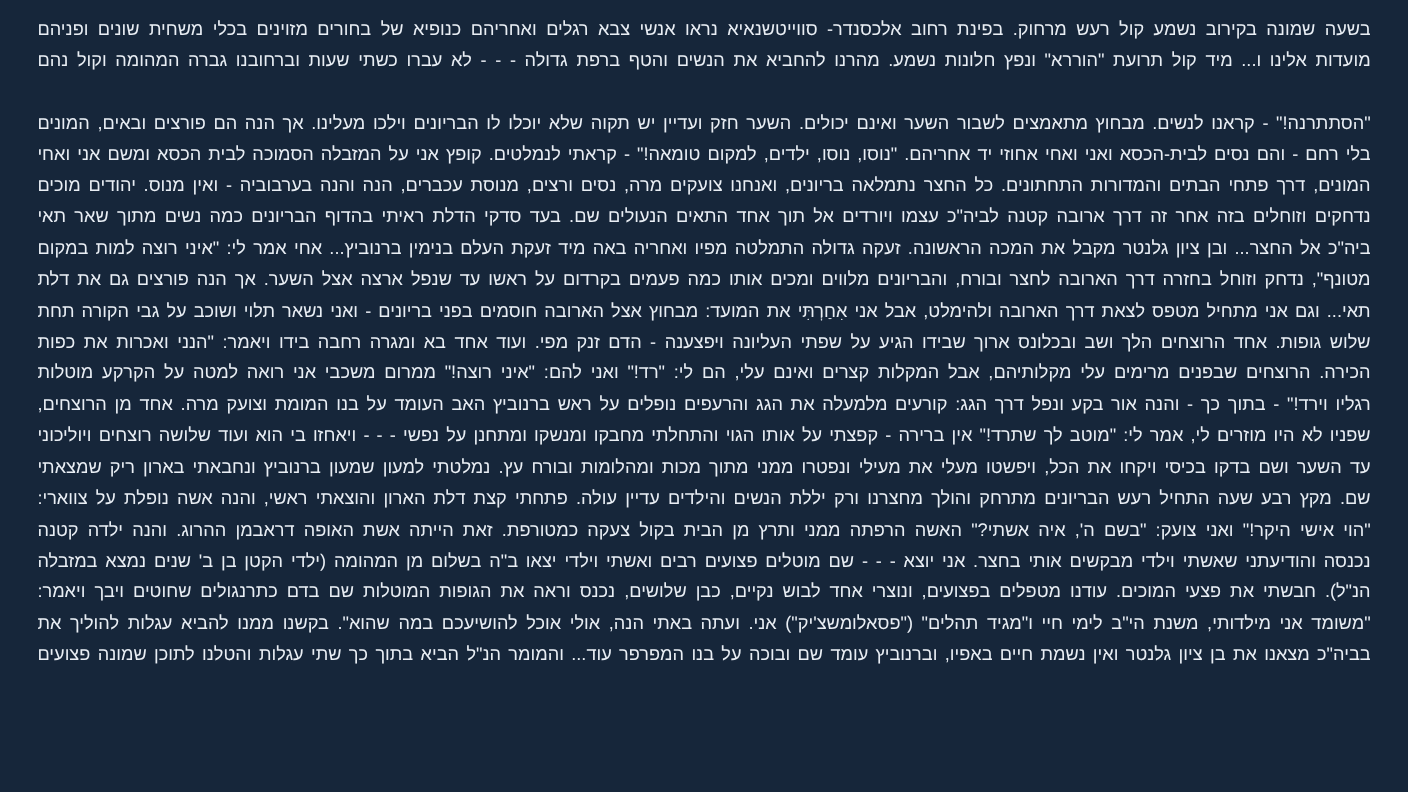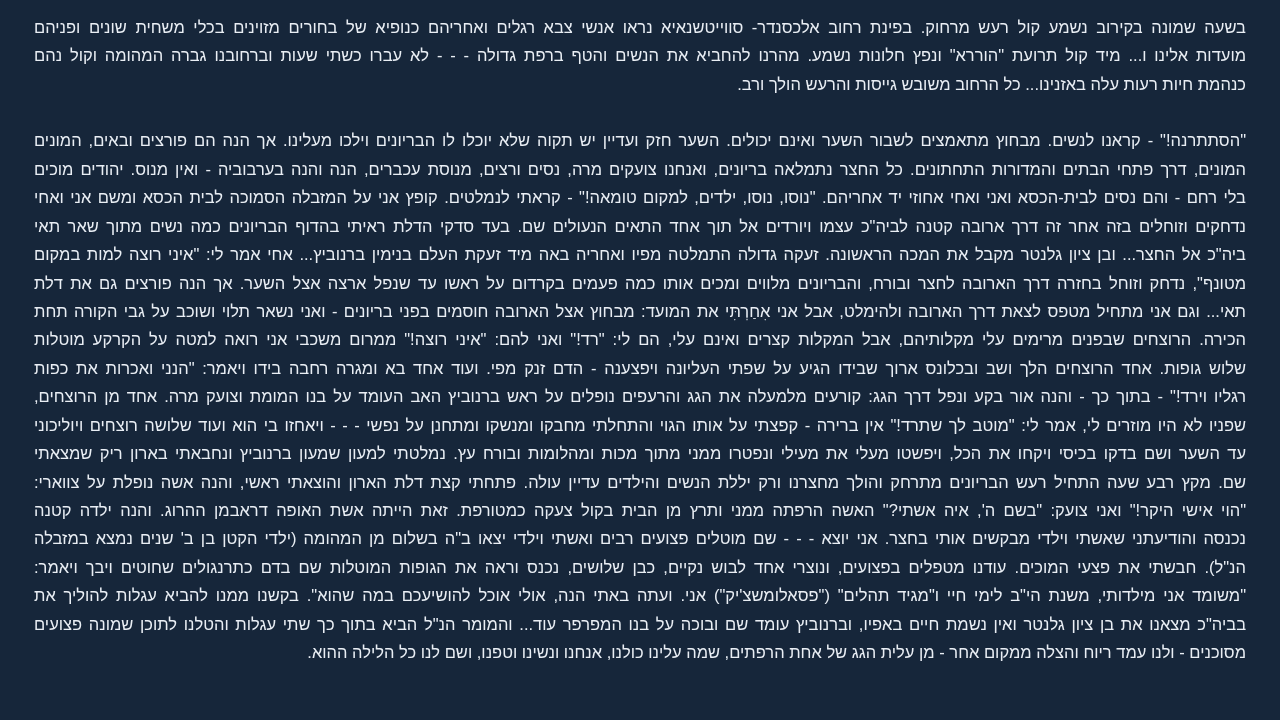--- a/index.html
+++ b/index.html
@@ -42,36 +42,34 @@
     text-align-last: right;
   }
 </style>
 </head>
 <body style="background: rgb(22, 38, 58);">
 
 <div class="page" style="color: rgb(233, 238, 244);">
     <div class="paragraph">
       <div class="line">בשעה שמונה בקירוב נשמע קול רעש מרחוק. בפינת רחוב אלכסנדר- סווייטשנאיא נראו אנשי צבא רגלים ואחריהם כנופיא של בחורים מזוינים בכלי משחית שונים ופניהם</div>
       <div class="line">מועדות אלינו ו... מיד קול תרועת "הוררא" ונפץ חלונות נשמע. מהרנו להחביא את הנשים והטף ברפת גדולה - - - לא עברו כשתי שעות וברחובנו גברה המהומה וקול נהם</div>
-      <div class="line para-last">כנהמת חיות רעות עלה באזנינו... כל הרחוב משובש גייסות והרעש הולך ורב.</div>
     </div>
     <div class="paragraph">
       <div class="line">"הסתתרנה!" - קראנו לנשים. מבחוץ מתאמצים לשבור השער ואינם יכולים. השער חזק ועדיין יש תקוה שלא יוכלו לו הבריונים וילכו מעלינו. אך הנה הם פורצים ובאים, המונים</div>
+      <div class="line">בלי רחם - והם נסים לבית-הכסא ואני ואחי אחוזי יד אחריהם. "נוסו, נוסו, ילדים, למקום טומאה!" - קראתי לנמלטים. קופץ אני על המזבלה הסמוכה לבית הכסא ומשם אני ואחי</div>
       <div class="line">המונים, דרך פתחי הבתים והמדורות התחתונים. כל החצר נתמלאה בריונים, ואנחנו צועקים מרה, נסים ורצים, מנוסת עכברים, הנה והנה בערבוביה - ואין מנוס. יהודים מוכים</div>
-      <div class="line">בלי רחם - והם נסים לבית-הכסא ואני ואחי אחוזי יד אחריהם. "נוסו, נוסו, ילדים, למקום טומאה!" - קראתי לנמלטים. קופץ אני על המזבלה הסמוכה לבית הכסא ומשם אני ואחי</div>
       <div class="line">נדחקים וזוחלים בזה אחר זה דרך ארובה קטנה לביה"כ עצמו ויורדים אל תוך אחד התאים הנעולים שם. בעד סדקי הדלת ראיתי בהדוף הבריונים כמה נשים מתוך שאר תאי</div>
       <div class="line">ביה"כ אל החצר... ובן ציון גלנטר מקבל את המכה הראשונה. זעקה גדולה התמלטה מפיו ואחריה באה מיד זעקת העלם בנימין ברנוביץ... אחי אמר לי: "איני רוצה למות במקום</div>
       <div class="line">מטונף", נדחק וזוחל בחזרה דרך הארובה לחצר ובורח, והבריונים מלווים ומכים אותו כמה פעמים בקרדום על ראשו עד שנפל ארצה אצל השער. אך הנה פורצים גם את דלת</div>
       <div class="line">תאי... וגם אני מתחיל מטפס לצאת דרך הארובה ולהימלט, אבל אני אִחַרְתִּי את המועד: מבחוץ אצל הארובה חוסמים בפני בריונים - ואני נשאר תלוי ושוכב על גבי הקורה תחת</div>
+      <div class="line">שלוש גופות. אחד הרוצחים הלך ושב ובכלונס ארוך שבידו הגיע על שפתי העליונה ויפצענה - הדם זנק מפי. ועוד אחד בא ומגרה רחבה בידו ויאמר: "הנני ואכרות את כפות</div>
       <div class="line">הכירה. הרוצחים שבפנים מרימים עלי מקלותיהם, אבל המקלות קצרים ואינם עלי, הם לי: "רד!" ואני להם: "איני רוצה!" ממרום משכבי אני רואה למטה על הקרקע מוטלות</div>
-      <div class="line">שלוש גופות. אחד הרוצחים הלך ושב ובכלונס ארוך שבידו הגיע על שפתי העליונה ויפצענה - הדם זנק מפי. ועוד אחד בא ומגרה רחבה בידו ויאמר: "הנני ואכרות את כפות</div>
       <div class="line">רגליו וירד!" - בתוך כך - והנה אור בקע ונפל דרך הגג: קורעים מלמעלה את הגג והרעפים נופלים על ראש ברנוביץ האב העומד על בנו המומת וצועק מרה. אחד מן הרוצחים,</div>
       <div class="line">שפניו לא היו מוזרים לי, אמר לי: "מוטב לך שתרד!" אין ברירה - קפצתי על אותו הגוי והתחלתי מחבקו ומנשקו ומתחנן על נפשי - - - ויאחזו בי הוא ועוד שלושה רוצחים ויוליכוני</div>
       <div class="line">עד השער ושם בדקו בכיסי ויקחו את הכל, ויפשטו מעלי את מעילי ונפטרו ממני מתוך מכות ומהלומות ובורח עץ. נמלטתי למעון שמעון ברנוביץ ונחבאתי בארון ריק שמצאתי</div>
       <div class="line">שם. מקץ רבע שעה התחיל רעש הבריונים מתרחק והולך מחצרנו ורק יללת הנשים והילדים עדיין עולה. פתחתי קצת דלת הארון והוצאתי ראשי, והנה אשה נופלת על צווארי:</div>
       <div class="line">"הוי אישי היקר!" ואני צועק: "בשם ה', איה אשתי?" האשה הרפתה ממני ותרץ מן הבית בקול צעקה כמטורפת. זאת הייתה אשת האופה דראבמן ההרוג. והנה ילדה קטנה</div>
       <div class="line">נכנסה והודיעתני שאשתי וילדי מבקשים אותי בחצר. אני יוצא - - - שם מוטלים פצועים רבים ואשתי וילדי יצאו ב"ה בשלום מן המהומה (ילדי הקטן בן ב' שנים נמצא במזבלה</div>
       <div class="line">הנ"ל). חבשתי את פצעי המוכים. עודנו מטפלים בפצועים, ונוצרי אחד לבוש נקיים, כבן שלושים, נכנס וראה את הגופות המוטלות שם בדם כתרנגולים שחוטים ויבך ויאמר:</div>
       <div class="line">"משומד אני מילדותי, משנת הי"ב לימי חיי ו"מגיד תהלים" ("פסאלומשצ'יק") אני. ועתה באתי הנה, אולי אוכל להושיעכם במה שהוא". בקשנו ממנו להביא עגלות להוליך את</div>
       <div class="line">בביה"כ מצאנו את בן ציון גלנטר ואין נשמת חיים באפיו, וברנוביץ עומד שם ובוכה על בנו המפרפר עוד... והמומר הנ"ל הביא בתוך כך שתי עגלות והטלנו לתוכן שמונה פצועים</div>
-      <div class="line para-last">מסוכנים - ולנו עמד ריוח והצלה ממקום אחר - מן עלית הגג של אחת הרפתים, שמה עלינו כולנו, אנחנו ונשינו וטפנו, ושם לנו כל הלילה ההוא.</div>
     </div>
   </div>
 
 </body></html>

